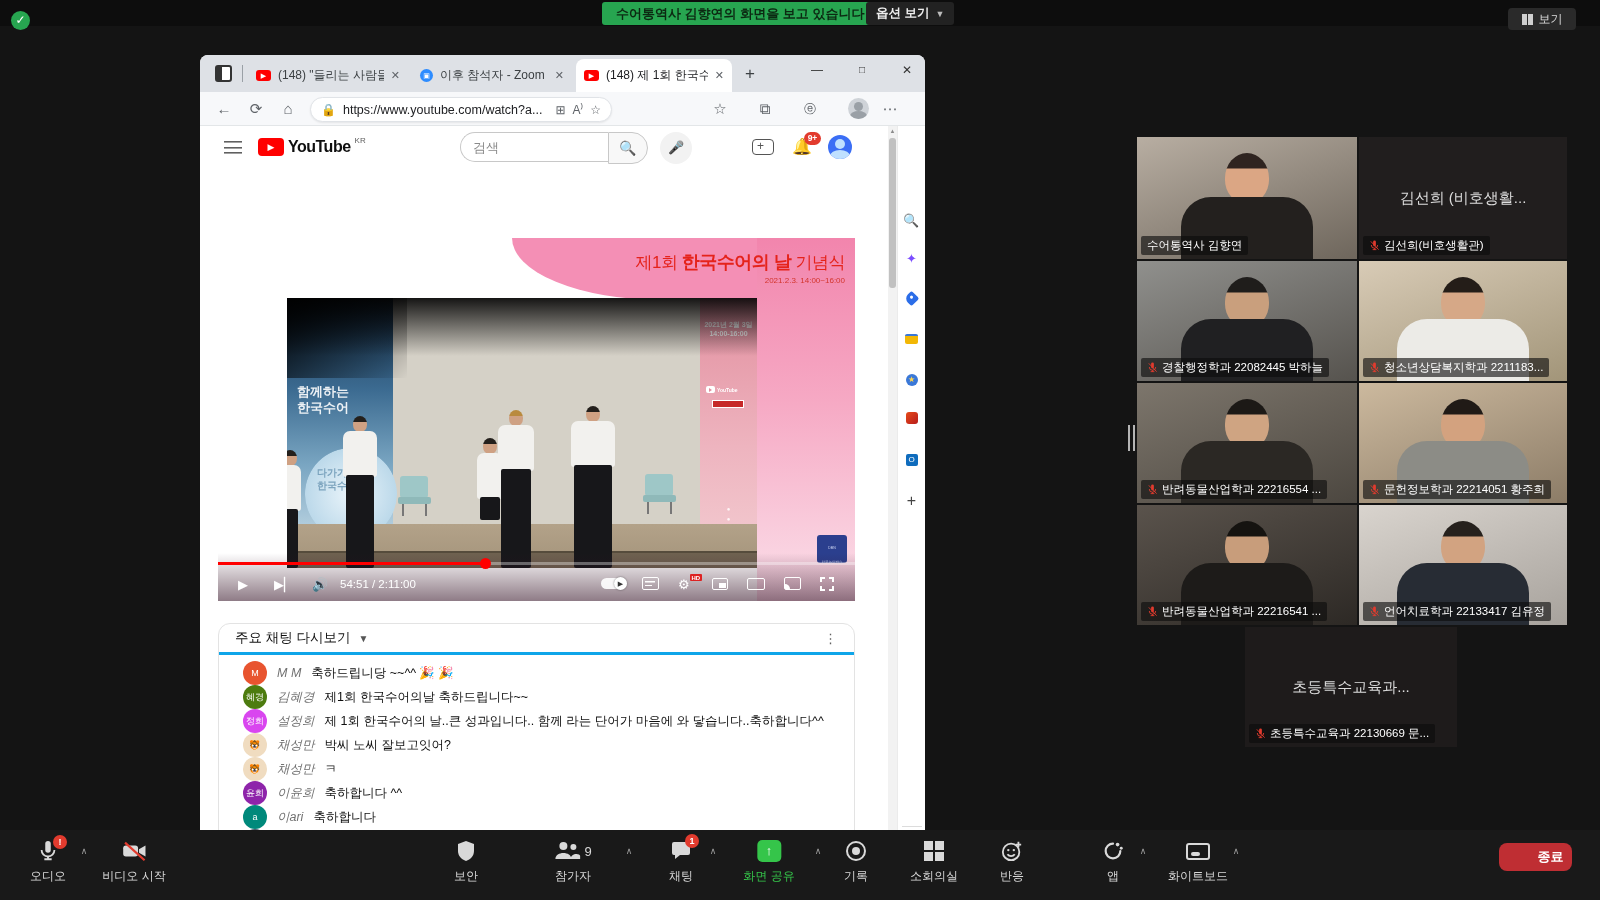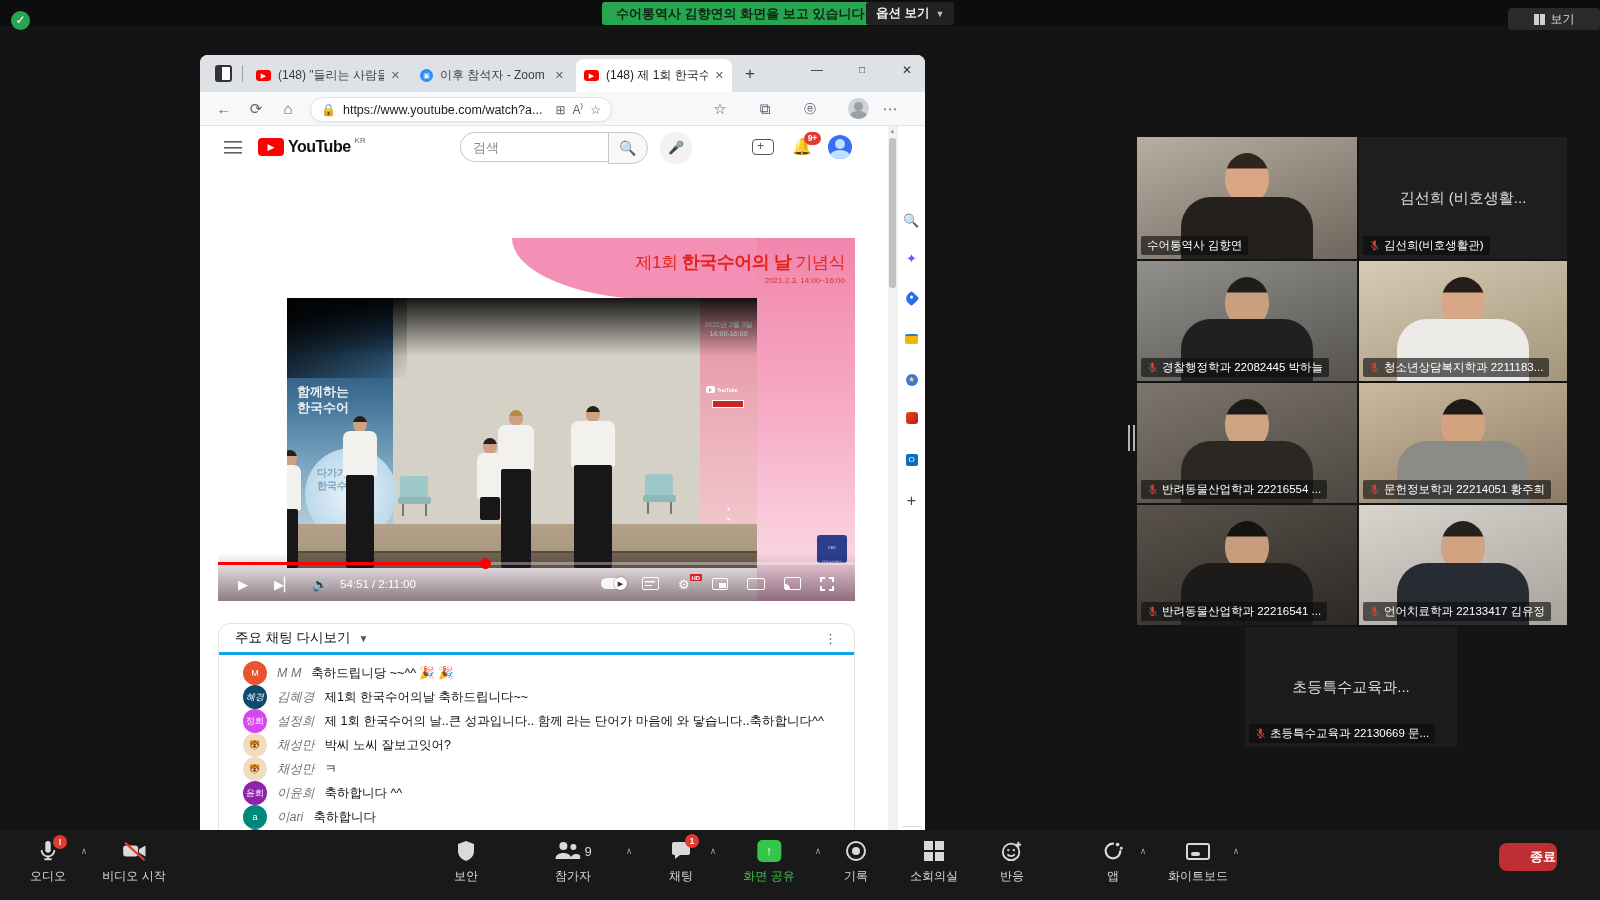--- a/index.html
+++ b/index.html
@@ -8,21 +8,21 @@
 
   
   .topbar{position:absolute;left:0;top:0;width:1600px;height:26px;background:#0d0d0d;}
   .sec-shield{position:absolute;left:11px;top:11px;width:19px;height:19px;border-radius:50%;
     background:var(--banner_green,#27a550);color:#fff;font-size:12px;line-height:19px;text-align:center;}
   .share-banner{position:absolute;left:602px;top:2px;height:23px;line-height:23px;padding:0 14px;
     background:var(--banner_green,#27a550);color:#0c2912;font-size:13px;font-weight:bold;border-radius:3px;}
   .options-btn{position:absolute;left:866px;top:2px;height:23px;line-height:23px;padding:0 10px;
     background:#222;color:#eee;font-size:12.5px;font-weight:bold;border-radius:3px;}
   .options-btn .chev{font-size:9px;color:#bbb;margin-left:6px;}
-  .view-btn{position:absolute;left:1508px;top:8px;width:92px;height:22px;background:#2a2a2a;border-radius:4px;
+  .view-btn{position:absolute;left:1508px;top:8px;width:68px;height:22px;background:#2a2a2a;border-radius:4px;
     color:#ddd;font-size:12px;display:flex;align-items:center;justify-content:center;gap:6px;}
   .grid-ic{display:inline-block;width:11px;height:11px;
     background:linear-gradient(#cfcfcf,#cfcfcf),linear-gradient(#cfcfcf,#cfcfcf);
     background-size:5px 11px,5px 11px;background-position:0 0,6px 0;background-repeat:no-repeat;}
 
   
   .browser{position:absolute;left:200px;top:55px;width:725px;height:775px;background:#fff;border-radius:8px 8px 0 0;overflow:hidden;}
   .tabstrip{position:absolute;left:0;top:0;width:100%;height:37px;background:#dee1e6;}
   .tab-actions{position:absolute;left:15px;top:10px;width:17px;height:17px;border:2px solid #333;border-radius:3px;background:#fff;}
   .tab-actions:after{content:"";position:absolute;left:0;top:0;width:5px;height:13px;background:#333;}
@@ -209,21 +209,21 @@
   .badge{position:absolute;background:var(--badge_red,#e23b2e);color:#fff;border-radius:8px;font-size:9px;font-weight:bold;
     min-width:14px;height:14px;line-height:14px;text-align:center;padding:0 2px;}
   .pc-count{font-size:13px;color:#d9d9d9;margin-left:4px;}
   .rec-ic{width:20px;height:20px;border:2px solid #d9d9d9;border-radius:50%;position:relative;}
   .rec-ic:after{content:"";position:absolute;left:4px;top:4px;width:8px;height:8px;border-radius:50%;background:#d9d9d9;}
   .grid4{width:20px;height:20px;
     background:linear-gradient(#d9d9d9,#d9d9d9) 0 0/9px 9px no-repeat,linear-gradient(#d9d9d9,#d9d9d9) 11px 0/9px 9px no-repeat,
     linear-gradient(#d9d9d9,#d9d9d9) 0 11px/9px 9px no-repeat,linear-gradient(#d9d9d9,#d9d9d9) 11px 11px/9px 9px no-repeat;}
   .wb-ic{width:24px;height:17px;border:2px solid #d9d9d9;border-radius:3px;position:relative;}
   .wb-ic:after{content:"";position:absolute;left:3px;bottom:2px;width:9px;height:4px;border-radius:2px;background:#d9d9d9;}
-  .end-btn{position:absolute;left:1499px;top:13px;width:58px;height:28px;background:var(--end_red,#bf2e33);border-radius:8px;
+  .end-btn{position:absolute;left:1499px;top:13px;width:73px;height:28px;background:var(--end_red,#bf2e33);border-radius:8px;
     color:#fff;font-size:13px;font-weight:bold;text-align:center;line-height:28px;padding-left:30px;}
   svg.tbsvg{display:block;}
 </style>
 </head>
 <body>
 
 <div class="stage">
 
   <div class="topbar">
     <div class="sec-shield">✓</div>
@@ -397,21 +397,21 @@
           <span class="chev">▼</span>
           <span class="chat-kebab">⋮</span>
         </div>
         <div class="msgs">
           <div class="msg">
               <span class="cav" style="background: rgb(232, 84, 47);">M</span>
               <span class="cauthor">M M</span>
               <span class="ctext">축하드립니당 ~~^^ 🎉 🎉</span>
             </div>
           <div class="msg">
-              <span class="cav" style="background: #0c4a6e; font-style: italic;">혜경</span>
+              <span class="cav" style="background: #4d7c0f;">혜경</span>
               <span class="cauthor">김혜경</span>
               <span class="ctext">제1회 한국수어의날 축하드립니다~~</span>
             </div>
           <div class="msg">
               <span class="cav" style="background: #d946ef;">정희</span>
               <span class="cauthor">설정희</span>
               <span class="ctext">제 1회 한국수어의 날..큰 성과입니다.. 함께 라는 단어가 마음에 와 닿습니다..축하합니다^^</span>
             </div>
           <div class="msg">
               <span class="cav" style="background: rgb(240, 220, 192);">🐯</span>

